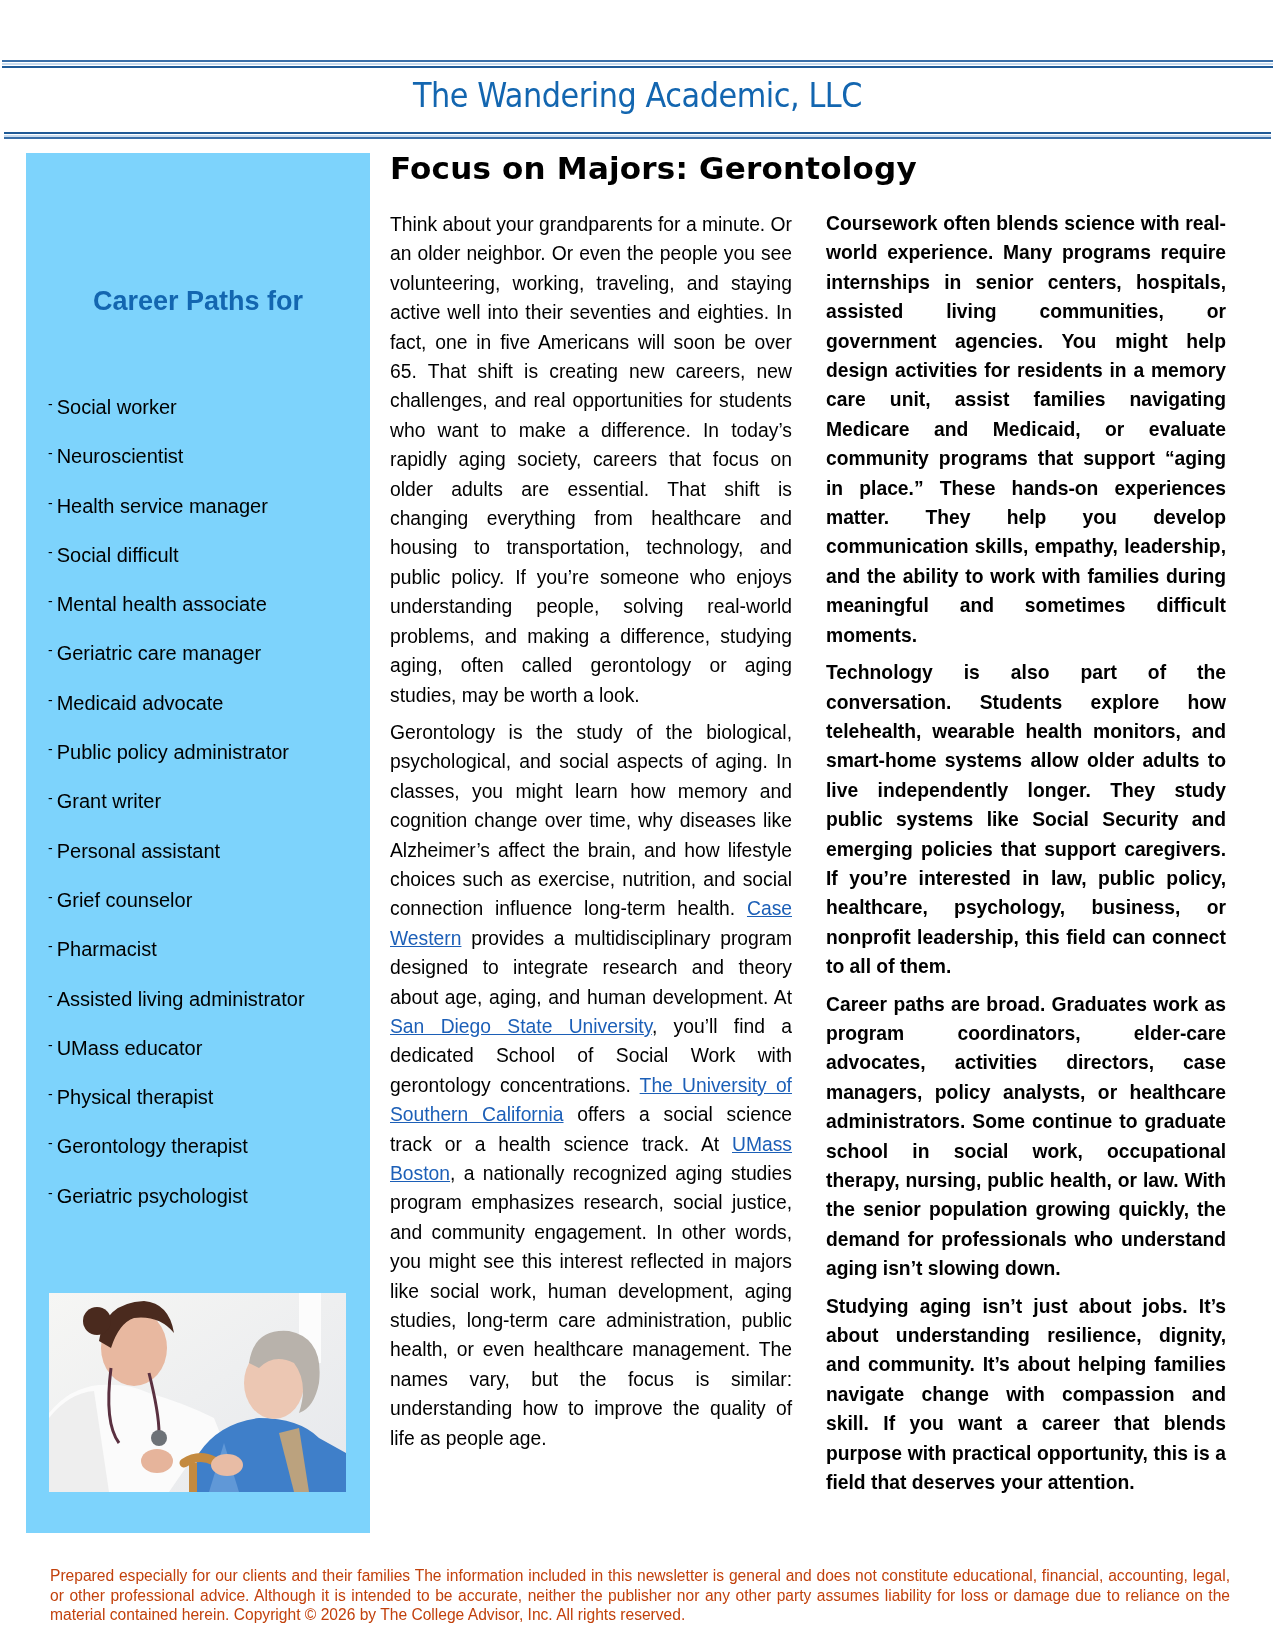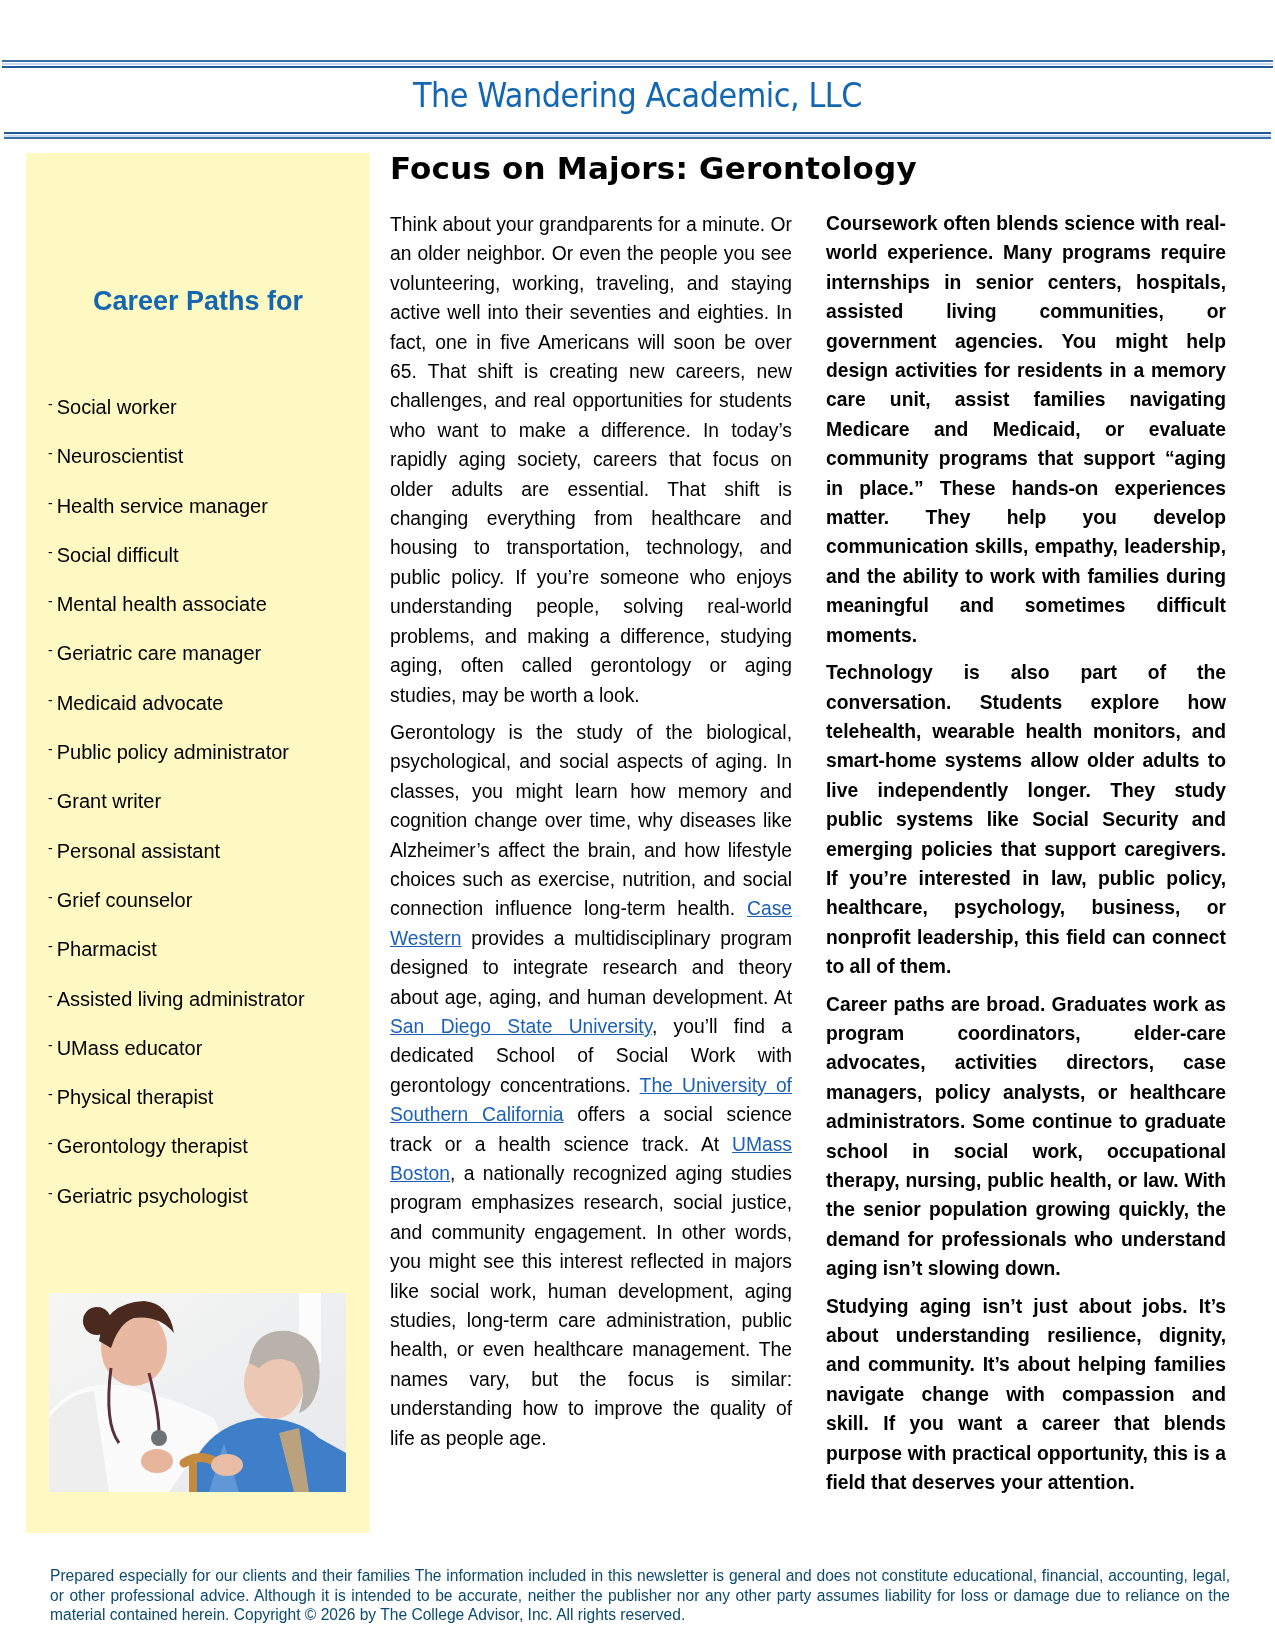--- a/index.html
+++ b/index.html
@@ -14,21 +14,21 @@
     .rule-bottom { top: 131px; left: 4px; right: 4px; }
 
     .masthead {
       position: absolute; top: 76px; left: 0; right: 0; text-align: center;
       color: #1366b0; font-family: "DejaVu Sans", sans-serif; font-size: 33px;
       letter-spacing: -0.5px; transform: scaleX(0.92); transform-origin: center;
     }
 
     .sidebar {
       position: absolute; left: 26px; top: 153px; width: 344px; height: 1380px;
-      background: #fef9c3;
+      background: #7dd3fc;
     }
     .sidebar-title {
       position: absolute; left: 0; right: 0; top: 125px; text-align: center;
       color: #1366b0; font-weight: bold; font-size: 27px; line-height: 46px;
     }
     .career-list { position: absolute; left: 22px; top: 242px; list-style: none; }
     .career-list li {
       font-size: 20px; height: 49.3px; line-height: 24px; white-space: nowrap;
       display: flex; align-items: flex-start;
     }
@@ -46,21 +46,21 @@
     }
 
     .col { position: absolute; font-size: 19.3px; line-height: 29.4px; text-align: justify; }
     .col-mid { left: 390px; top: 210px; width: 402px; }
     .col-right { left: 826px; top: 209px; width: 400px; font-weight: bold; }
     .col p { margin-bottom: 8px; }
     .col a { color: #1c5fb7; text-decoration: underline; }
 
     .footer {
       position: absolute; left: 50px; top: 1566px; width: 1180px;
-      font-size: 15.6px; line-height: 19.5px; color: #0c4a6e; text-align: justify;
+      font-size: 15.6px; line-height: 19.5px; color: #c2410c; text-align: justify;
     }
   </style>
 </head>
 <body>
 
 <div class="rule rule-top">
   <div class="line-a"></div>
     <div class="line-b"></div>
     <div class="line-c"></div>
 </div>

